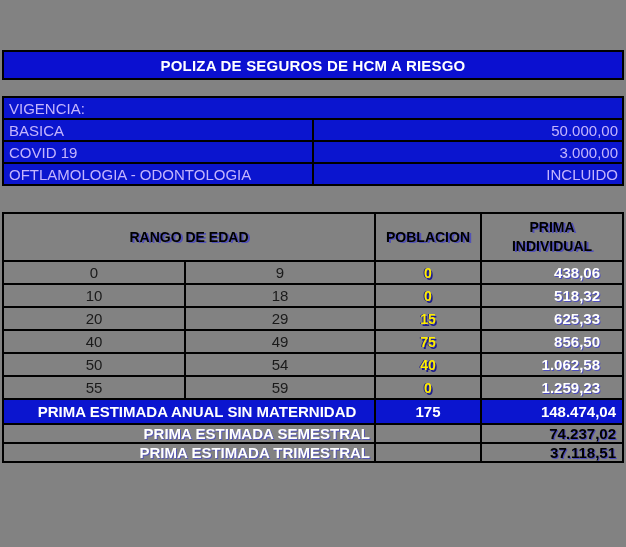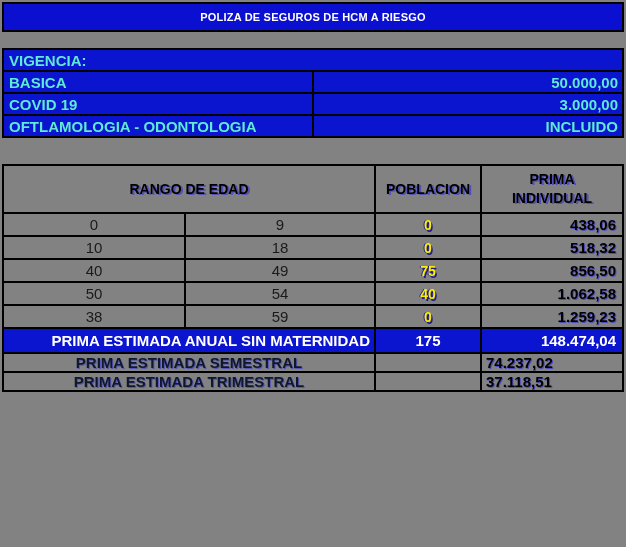--- a/index.html
+++ b/index.html
@@ -9,67 +9,68 @@
     font-family:"Liberation Sans",sans-serif;
     overflow:hidden;
   }
   .sheet{padding:2px;}
   
   .title-bar{
     height:26px;
     background:#0b10d0;
     border:2px solid #000;
     display:flex;align-items:center;justify-content:center;
-    color:#ffffff;font-weight:bold;font-size:11px;
+    color:#ffffff;font-weight:bold;font-size:15px;
     letter-spacing:.2px;
+    margin-top:48px;
   }
   .gap1{height:16px;}
   .gap2{height:26px;}
   
   table{border-collapse:collapse;width:622px;table-layout:fixed;}
   td,th{border:2px solid #000;padding:0 4px;overflow:hidden;white-space:nowrap;}
   
   .vig td{
-    background:#0b15cf;color:#5eead4;font-weight:bold;font-size:15px;height:20px;
+    background:#0b15cf;color:#c4b5fd;font-weight:normal;font-size:15px;height:20px;
   }
   .vig .lbl{text-align:left;padding-left:5px;}
   .vig .val{text-align:right;width:142px;}
   
   .main th{
     background:#828282;color:#000;font-weight:bold;font-size:14px;
     text-shadow:2px 1px 0 rgba(40,40,230,.55);
     height:46px;text-align:center;
   }
   .main td{background:#828282;font-size:15px;height:21px;}
   .main .age{color:#1a1a1a;font-weight:normal;text-align:center;}
   .main .pop{
     color:#ffee00;font-weight:bold;font-size:14px;text-align:center;
     text-shadow:1.5px 1.5px 0 #1c1c8e, -1px 0 0 #1c1c8e;
   }
   .main .prima{
-    color:#000000;font-weight:bold;text-align:right;padding-right:6px;
+    color:#ffffff;font-weight:bold;text-align:right;padding-right:22px;
     text-shadow:1px 1px 0 rgba(40,40,230,.6);
   }
   .main .c1{width:182px;}
   .main .c3{width:106px;}
   .main .c4{width:142px;}
   
   .main tr.blue td{
     background:#0b15cf;color:#fff;font-weight:bold;text-shadow:none;height:23px;
   }
-  .main tr.blue .flabel{text-align:right;padding-left:20px;font-size:15px;}
+  .main tr.blue .flabel{text-align:center;padding-left:20px;font-size:15px;}
   .main tr.blue .fpop{text-align:center;font-size:15px;}
   .main tr.blue .fval{text-align:right;padding-right:6px;font-size:15px;padding-left:36px;}
   .main tr.graysum td{height:17px;}
   .main tr.graysum .flabel{
-    text-align:center;padding-left:4px;color:#0f172a;font-weight:bold;font-size:15px;
+    text-align:right;padding-left:4px;color:#ffffff;font-weight:bold;font-size:15px;
     text-shadow:1px 1px 0 rgba(40,40,230,.5);
   }
   .main tr.graysum .fval{
-    text-align:left;padding-right:6px;color:#000;font-weight:bold;font-size:15px;
+    text-align:right;padding-right:6px;color:#000;font-weight:bold;font-size:15px;
     text-shadow:1px 1px 0 rgba(40,40,230,.6);
   }
   .prima-head span{display:block;line-height:19px;}
 </style>
 </head>
 <body>
 
 <div class="sheet">
 
   <div class="title-bar">POLIZA DE SEGUROS DE HCM A RIESGO</div>
@@ -121,33 +122,39 @@
       <td class="pop">0</td>
       <td class="prima">438,06</td>
     </tr>
     <tr>
       <td class="age">10</td>
       <td class="age">18</td>
       <td class="pop">0</td>
       <td class="prima">518,32</td>
     </tr>
     <tr>
+      <td class="age">20</td>
+      <td class="age">29</td>
+      <td class="pop">15</td>
+      <td class="prima">625,33</td>
+    </tr>
+    <tr>
       <td class="age">40</td>
       <td class="age">49</td>
       <td class="pop">75</td>
       <td class="prima">856,50</td>
     </tr>
     <tr>
       <td class="age">50</td>
       <td class="age">54</td>
       <td class="pop">40</td>
       <td class="prima">1.062,58</td>
     </tr>
     <tr>
-      <td class="age">38</td>
+      <td class="age">55</td>
       <td class="age">59</td>
       <td class="pop">0</td>
       <td class="prima">1.259,23</td>
     </tr>
 
     <tr class="blue">
       <td class="flabel" colspan="2">PRIMA ESTIMADA ANUAL SIN MATERNIDAD</td>
       <td class="fpop">175</td>
       <td class="fval">148.474,04</td>
     </tr>

